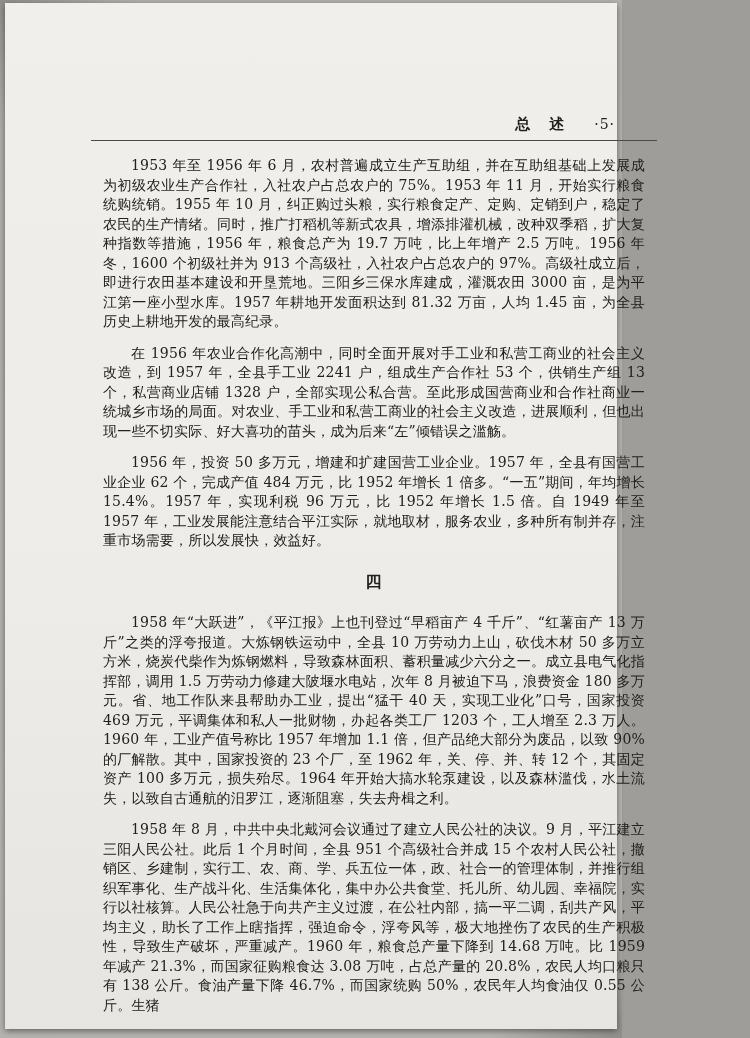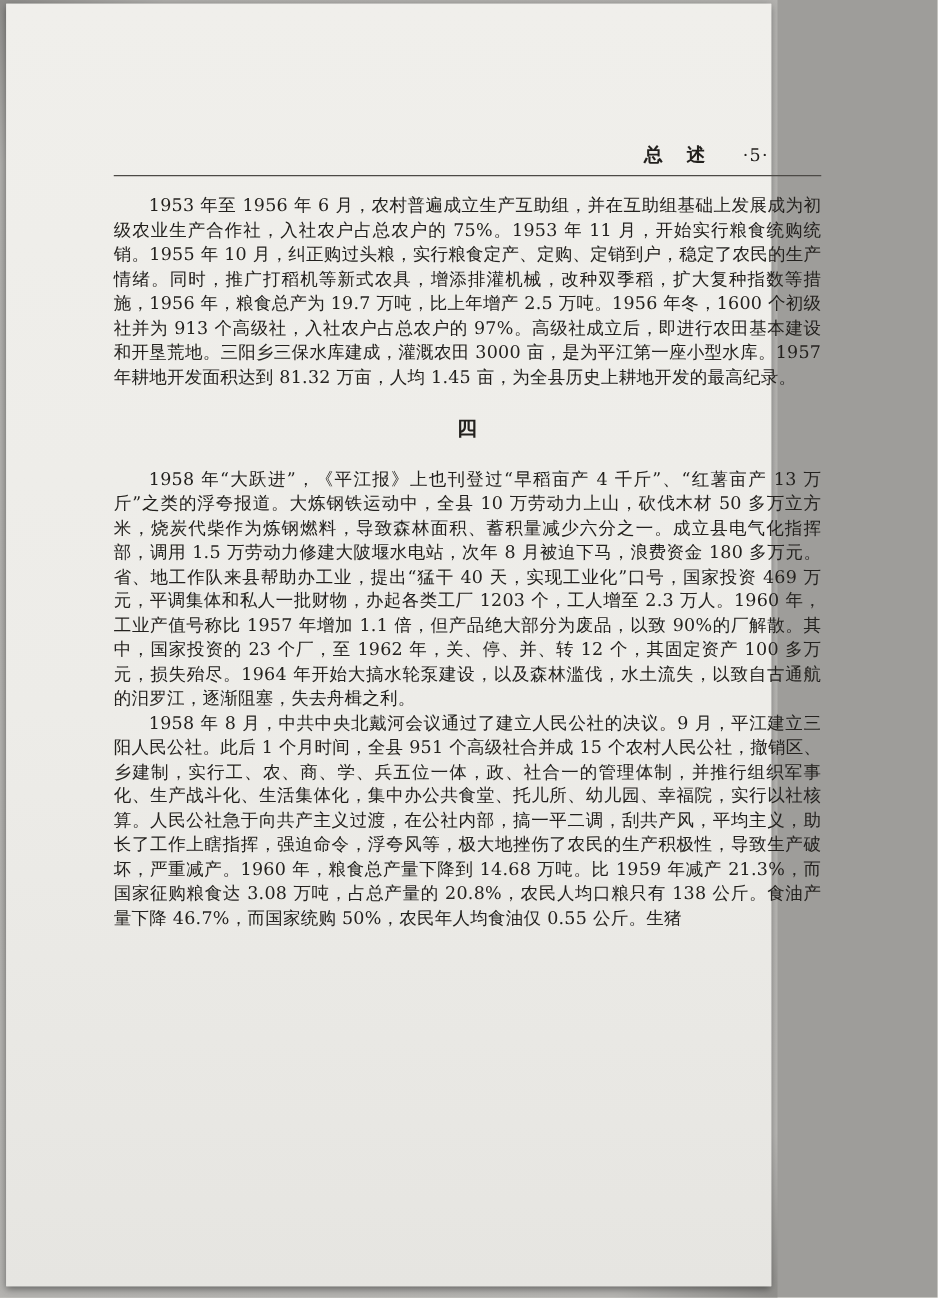--- a/index.html
+++ b/index.html
@@ -55,21 +55,21 @@
     letter-spacing: 1px;
   }
   .body-text {
     margin-top: 15px;
     font-size: 14px;
     line-height: 19.5px;
     text-align: justify;
     letter-spacing: 0.2px;
   }
   .body-text p {
-    margin: 0;
+    margin: 12px;
     text-indent: 2em;
   }
   .section-heading {
     margin: 21px 0 22px 0;
     font-size: 16px;
     font-weight: bold;
     text-align: center;
     letter-spacing: 1px;
   }
   .speck {
@@ -102,20 +102,22 @@
   <div class="page">
     <div class="content">
 
       <div class="header">
         <span class="header-title">总　述</span>
         <span class="header-page">·5·</span>
       </div>
 
       <div class="body-text">
         <p>1953 年至 1956 年 6 月，农村普遍成立生产互助组，并在互助组基础上发展成为初级农业生产合作社，入社农户占总农户的 75%。1953 年 11 月，开始实行粮食统购统销。1955 年 10 月，纠正购过头粮，实行粮食定产、定购、定销到户，稳定了农民的生产情绪。同时，推广打稻机等新式农具，增添排灌机械，改种双季稻，扩大复种指数等措施，1956 年，粮食总产为 19.7 万吨，比上年增产 2.5 万吨。1956 年冬，1600 个初级社并为 913 个高级社，入社农户占总农户的 97%。高级社成立后，即进行农田基本建设和开垦荒地。三阳乡三保水库建成，灌溉农田 3000 亩，是为平江第一座小型水库。1957 年耕地开发面积达到 81.32 万亩，人均 1.45 亩，为全县历史上耕地开发的最高纪录。</p>
+        <p>在 1956 年农业合作化高潮中，同时全面开展对手工业和私营工商业的社会主义改造，到 1957 年，全县手工业 2241 户，组成生产合作社 53 个，供销生产组 13 个，私营商业店铺 1328 户，全部实现公私合营。至此形成国营商业和合作社商业一统城乡市场的局面。对农业、手工业和私营工商业的社会主义改造，进展顺利，但也出现一些不切实际、好大喜功的苗头，成为后来“左”倾错误之滥觞。</p>
+        <p>1956 年，投资 50 多万元，增建和扩建国营工业企业。1957 年，全县有国营工业企业 62 个，完成产值 484 万元，比 1952 年增长 1 倍多。“一五”期间，年均增长 15.4%。1957 年，实现利税 96 万元，比 1952 年增长 1.5 倍。自 1949 年至 1957 年，工业发展能注意结合平江实际，就地取材，服务农业，多种所有制并存，注重市场需要，所以发展快，效益好。</p>
 
         <div class="section-heading">四</div>
 
         <p>1958 年“大跃进”，《平江报》上也刊登过“早稻亩产 4 千斤”、“红薯亩产 13 万斤”之类的浮夸报道。大炼钢铁运动中，全县 10 万劳动力上山，砍伐木材 50 多万立方米，烧炭代柴作为炼钢燃料，导致森林面积、蓄积量减少六分之一。成立县电气化指挥部，调用 1.5 万劳动力修建大陂堰水电站，次年 8 月被迫下马，浪费资金 180 多万元。省、地工作队来县帮助办工业，提出“猛干 40 天，实现工业化”口号，国家投资 469 万元，平调集体和私人一批财物，办起各类工厂 1203 个，工人增至 2.3 万人。1960 年，工业产值号称比 1957 年增加 1.1 倍，但产品绝大部分为废品，以致 90%的厂解散。其中，国家投资的 23 个厂，至 1962 年，关、停、并、转 12 个，其固定资产 100 多万元，损失殆尽。1964 年开始大搞水轮泵建设，以及森林滥伐，水土流失，以致自古通航的汨罗江，逐渐阻塞，失去舟楫之利。</p>
         <p>1958 年 8 月，中共中央北戴河会议通过了建立人民公社的决议。9 月，平江建立三阳人民公社。此后 1 个月时间，全县 951 个高级社合并成 15 个农村人民公社，撤销区、乡建制，实行工、农、商、学、兵五位一体，政、社合一的管理体制，并推行组织军事化、生产战斗化、生活集体化，集中办公共食堂、托儿所、幼儿园、幸福院，实行以社核算。人民公社急于向共产主义过渡，在公社内部，搞一平二调，刮共产风，平均主义，助长了工作上瞎指挥，强迫命令，浮夸风等，极大地挫伤了农民的生产积极性，导致生产破坏，严重减产。1960 年，粮食总产量下降到 14.68 万吨。比 1959 年减产 21.3%，而国家征购粮食达 3.08 万吨，占总产量的 20.8%，农民人均口粮只有 138 公斤。食油产量下降 46.7%，而国家统购 50%，农民年人均食油仅 0.55 公斤。生猪</p>
       </div>
 
     </div>
   </div>
 </div>

